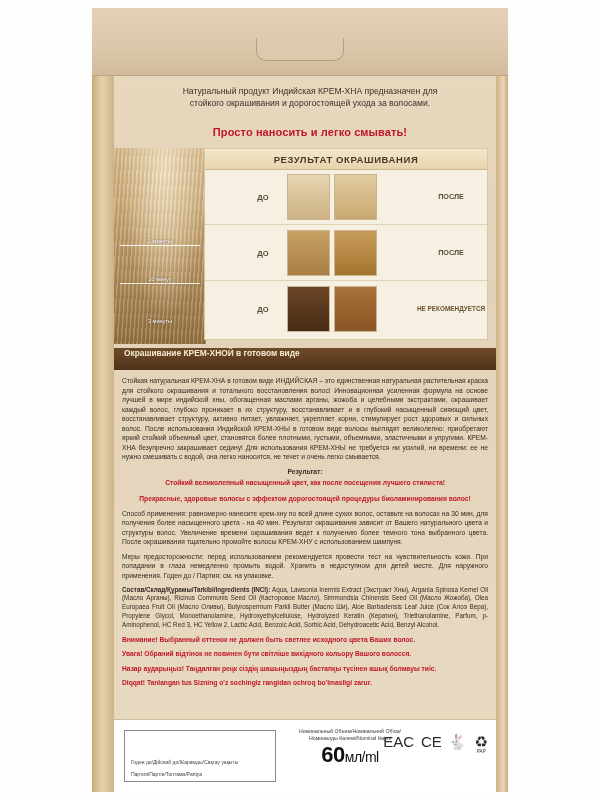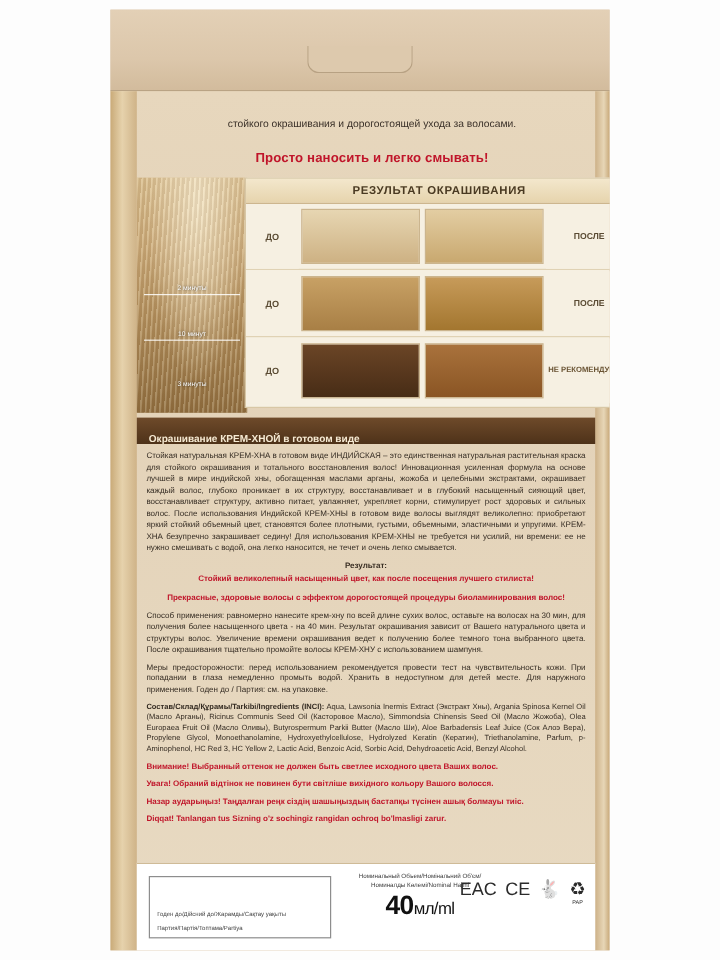--- a/index.html
+++ b/index.html
@@ -56,40 +56,41 @@
     color:#3a3028;font-size:8.6px;line-height:1.35;
   }
   .intro .hl{
     display:block;margin-top:16px;color:#c0152a;font-weight:bold;font-size:11px;
     letter-spacing:.1px;
   }
 
   
   .result-panel{
     position:absolute;left:112px;top:140px;width:282px;height:190px;
-    background:#f6f0e2;border:1px solid #d8c7a5;padding-left:40px;
+    background:#f6f0e2;border:1px solid #d8c7a5;
   }
   .result-title{
     position:absolute;left:0;top:0;width:100%;height:20px;
     background:linear-gradient(180deg,#f3e7cc,#e6d4ad);
     border-bottom:1px solid #cdb68e;
     color:#4a3a22;font-size:9.5px;font-weight:bold;letter-spacing:.6px;
     display:flex;align-items:center;justify-content:center;
   }
   .row{
     position:absolute;left:0;width:100%;height:54px;
     border-bottom:1px solid #e0d2b4;display:flex;align-items:stretch;
   }
   .row.r1{top:21px;}
   .row.r2{top:77px;}
   .row.r3{top:133px;border-bottom:none;}
   .lbl{
     width:44px;display:flex;align-items:center;justify-content:center;
     font-size:7.6px;color:#5a4b33;font-weight:bold;
     background:#f6f0e2;
+    margin-left:36px;
   }
   .lbl.right{width:72px;font-size:7.2px;line-height:1.2;}
   .lbl.right.norec{font-size:6.4px;color:#6a5434;}
   .swatch{flex:1;margin:4px 2px;border:1px solid #cbb58e;}
   .s1a{background:linear-gradient(180deg,#e7d6b2,#cdb183);}
   .s1b{background:linear-gradient(180deg,#e3cda2,#c8a86f);}
   .s2a{background:linear-gradient(180deg,#c8a165,#a87f45);}
   .s2b{background:linear-gradient(180deg,#c79b5a,#a3762f);}
   .s3a{background:linear-gradient(180deg,#6b4526,#472c16);}
   .s3b{background:linear-gradient(180deg,#a9723c,#8a5524);}
@@ -115,21 +116,21 @@
   }
   .photo .mline{position:absolute;left:6px;width:80px;height:1px;background:rgba(255,255,255,.85);}
   .m1{top:90px;} .ml1{top:97px;}
   .m2{top:128px;} .ml2{top:135px;}
   .m3{top:170px;}
 
   
   .band{
     position:absolute;left:22px;top:340px;width:382px;height:22px;
     background:linear-gradient(180deg,#6e4a2a,#4e3219);
-    display:flex;align-items:flex-end;
+    display:flex;align-items:flex-start;
   }
   .band .bt{color:#f6ead3;font-size:8.4px;font-weight:bold;margin-left:10px;}
   .band .bright{
     margin-left:auto;height:100%;width:128px;
     background:linear-gradient(180deg,#d8232f,#a5151f);
     color:#fff;font-size:12px;font-weight:bold;
     display:flex;align-items:center;justify-content:center;letter-spacing:.5px;
   }
 
   
@@ -177,21 +178,21 @@
     <div class="flap">
       <div class="flap-notch"></div>
     </div>
     <div class="flap-line"></div>
 
     <div class="body-bg"></div>
     <div class="left-strip"></div>
     <div class="right-strip"></div>
 
     <div class="intro">
-      <br>
+      <span>Натуральный продукт Индийская КРЕМ-ХНА предназначен для</span><br>
       <span>стойкого окрашивания и дорогостоящей ухода за волосами.</span>
       <span class="hl">Просто наносить и легко смывать!</span>
     </div>
 
     <div class="photo">
       <div class="strand"></div>
       <div class="mark m1">2 минуты</div>
       <div class="mline ml1"></div>
       <div class="mark m2">10 минут</div>
       <div class="mline ml2"></div>
@@ -247,21 +248,21 @@
     <div class="bottom">
       <div class="bot-left">
         <div class="l1">Годен до/Дійсний до/Жарамды/Сақтау уақыты</div>
         <div class="l2">Партия/Партія/Топтама/Partiya</div>
       </div>
 
       <div class="vol">
         <div class="cap">Номинальный Объем/Номінальний Об'єм/</div>
         <div class="cap">Номиналды Көлемі/Nominal Hajmi</div>
         <div class="num">
-          <span>40</span><small>мл/ml</small>
+          <span>60</span><small>мл/ml</small>
         </div>
       </div>
 
       <div class="marks">
         <div class="mk">
           <span class="glyph">ЕAC</span>
         </div>
         <div class="mk">
           <span class="glyph">CE</span>
         </div>

